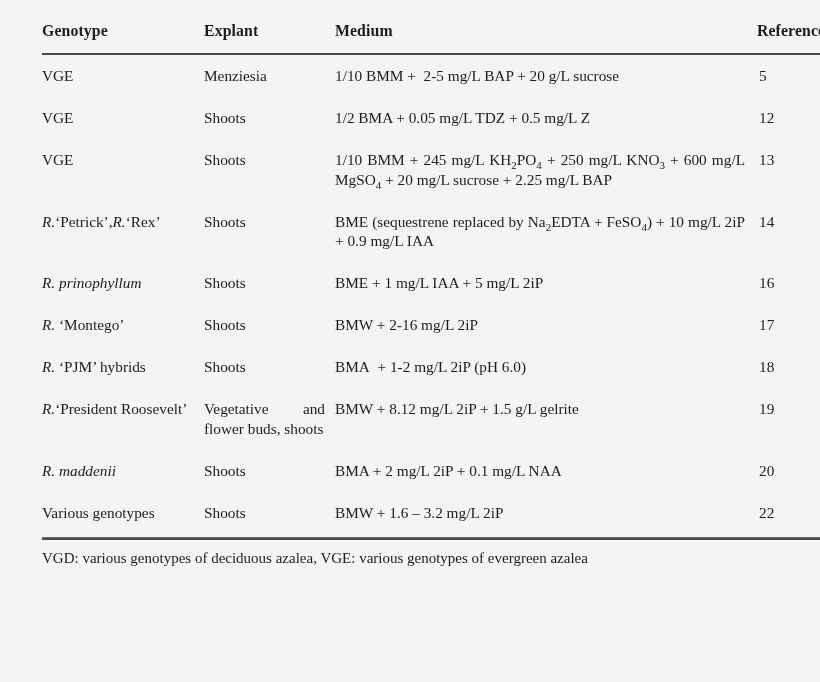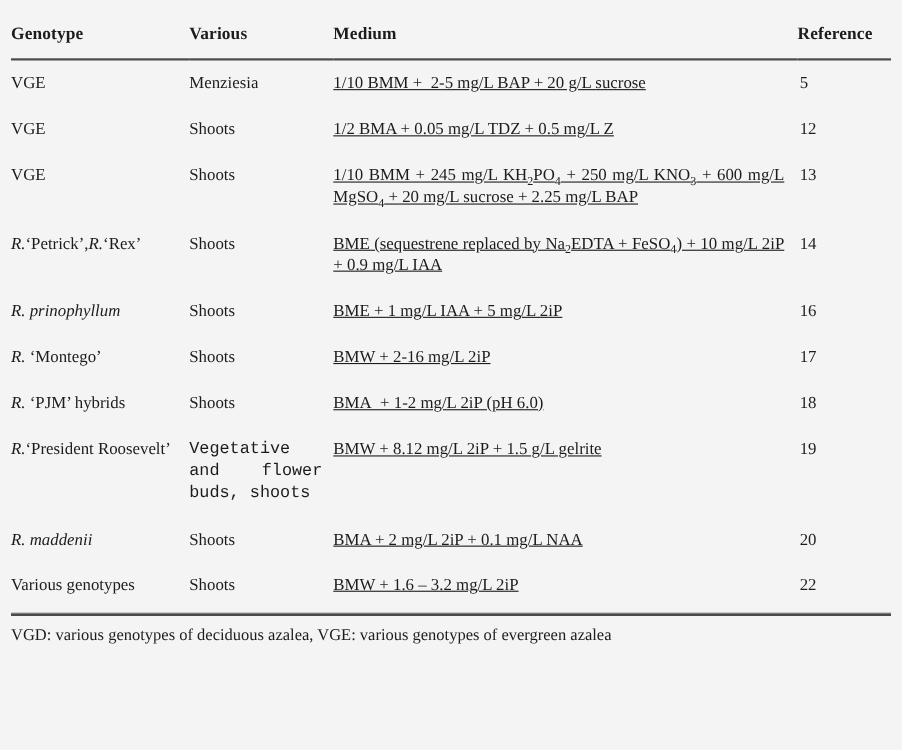--- a/index.html
+++ b/index.html
@@ -14,20 +14,21 @@
     color: #1c1c1c;
     overflow: hidden;
   }
 
   .table-wrap {
     position: relative;
     width: 660px;
     height: 682px;
     box-sizing: border-box;
     padding: 0 10px;
+    margin-left: 32px;
   }
 
   table.data-table {
     width: 800px;
     border-collapse: collapse;
     table-layout: fixed;
     font-size: 15.3px;
   }
 
   
@@ -55,26 +56,26 @@
   }
 
   
   tbody td {
     vertical-align: top;
     padding: 11px 0 11px 0;
     line-height: 1.30;
   }
   tbody td.genotype  { padding-right: 8px; }
   tbody td.explant   { padding-right: 10px; }
-  tbody td.medium    { padding-right: 12px; text-decoration: underline; }
+  tbody td.medium    { padding-right: 12px; }
   tbody td.reference { padding-left: 2px; }
 
   
   .justify { text-align: justify; text-align-last: left; }
-  .justify-explant { text-align: justify; text-align-last: left; font-family: Liberation Mono, monospace; }
+  .justify-explant { text-align: justify; text-align-last: left; }
 
   
   .bottom-rule {
     width: 800px;
     margin-top: 4px;
     border-top: 1.1px solid #6d6d6d;
     border-bottom: 2.2px solid #4a4a4a;
     height: 2px;
     box-sizing: border-box;
   }
@@ -97,21 +98,21 @@
     <colgroup>
       <col class="c-genotype">
       <col class="c-explant">
       <col class="c-medium">
       <col class="c-reference">
     </colgroup>
 
     <thead>
       <tr class="header-row">
         <th>Genotype</th>
-        <th>Various</th>
+        <th>Explant</th>
         <th>Medium</th>
         <th>Reference</th>
       </tr>
     </thead>
 
     <tbody>
 
       <tr class="first-body-row">
         <td class="genotype">VGE</td>
         <td class="explant">Menziesia</td>

